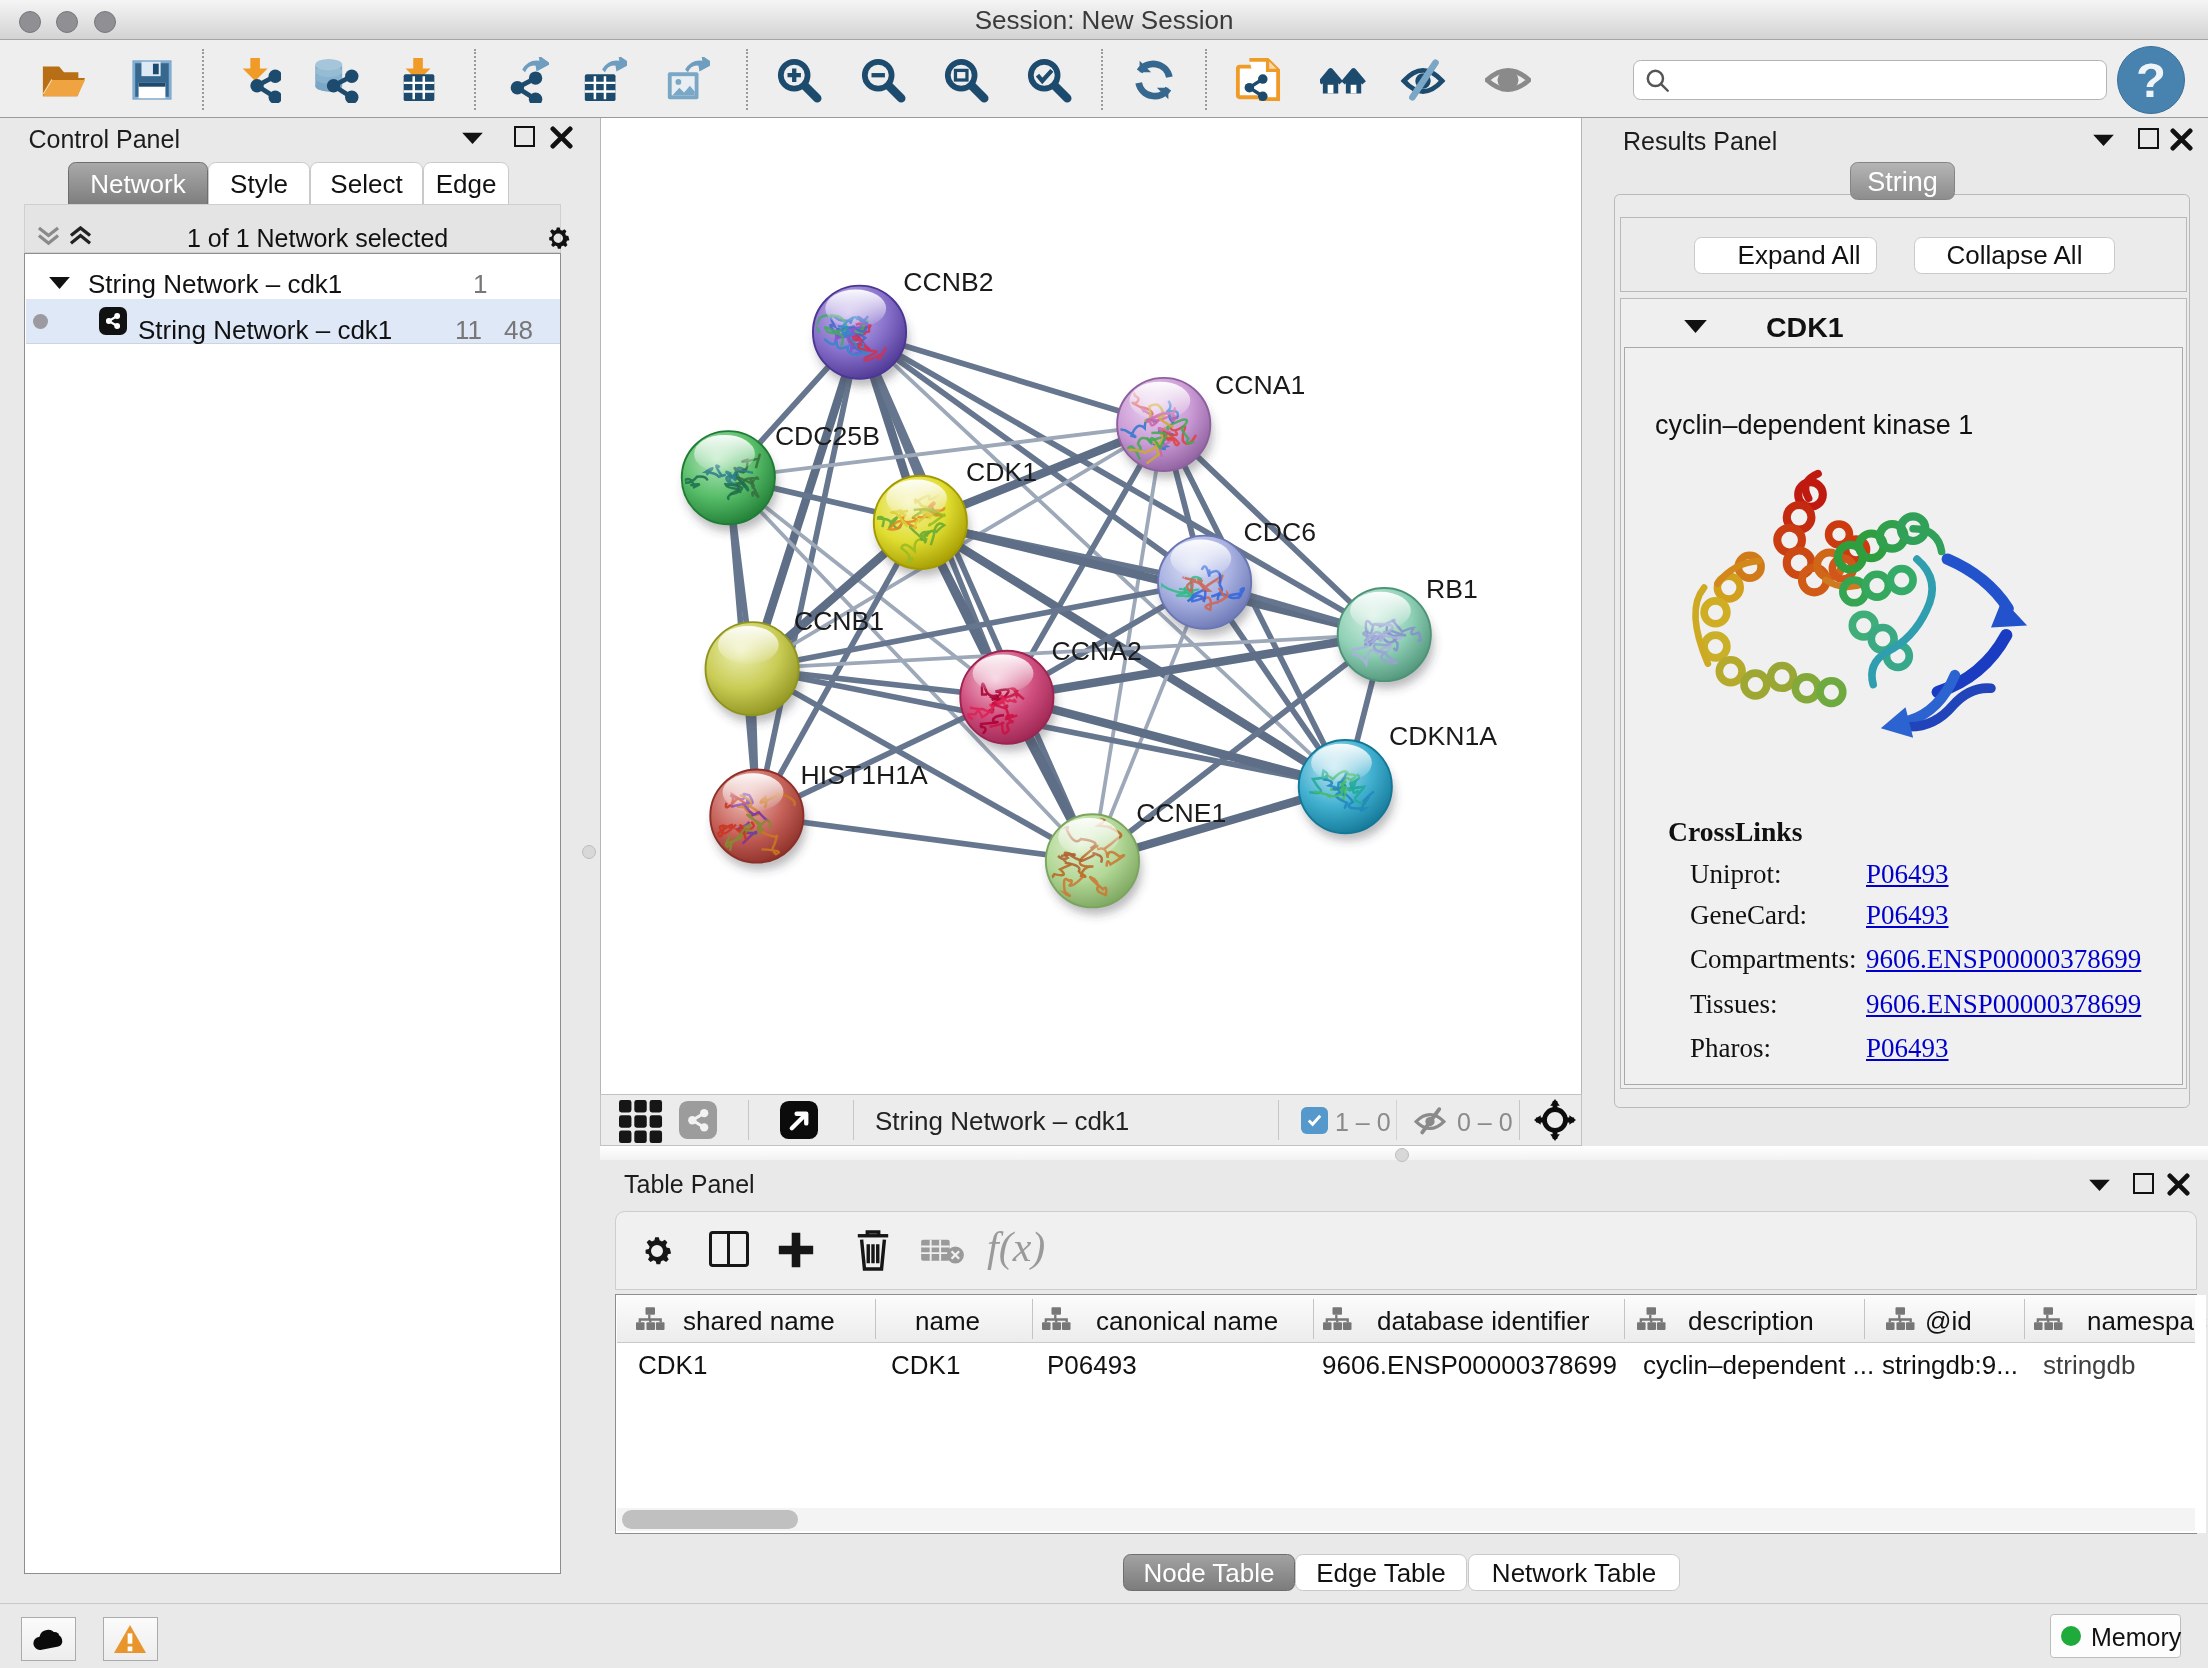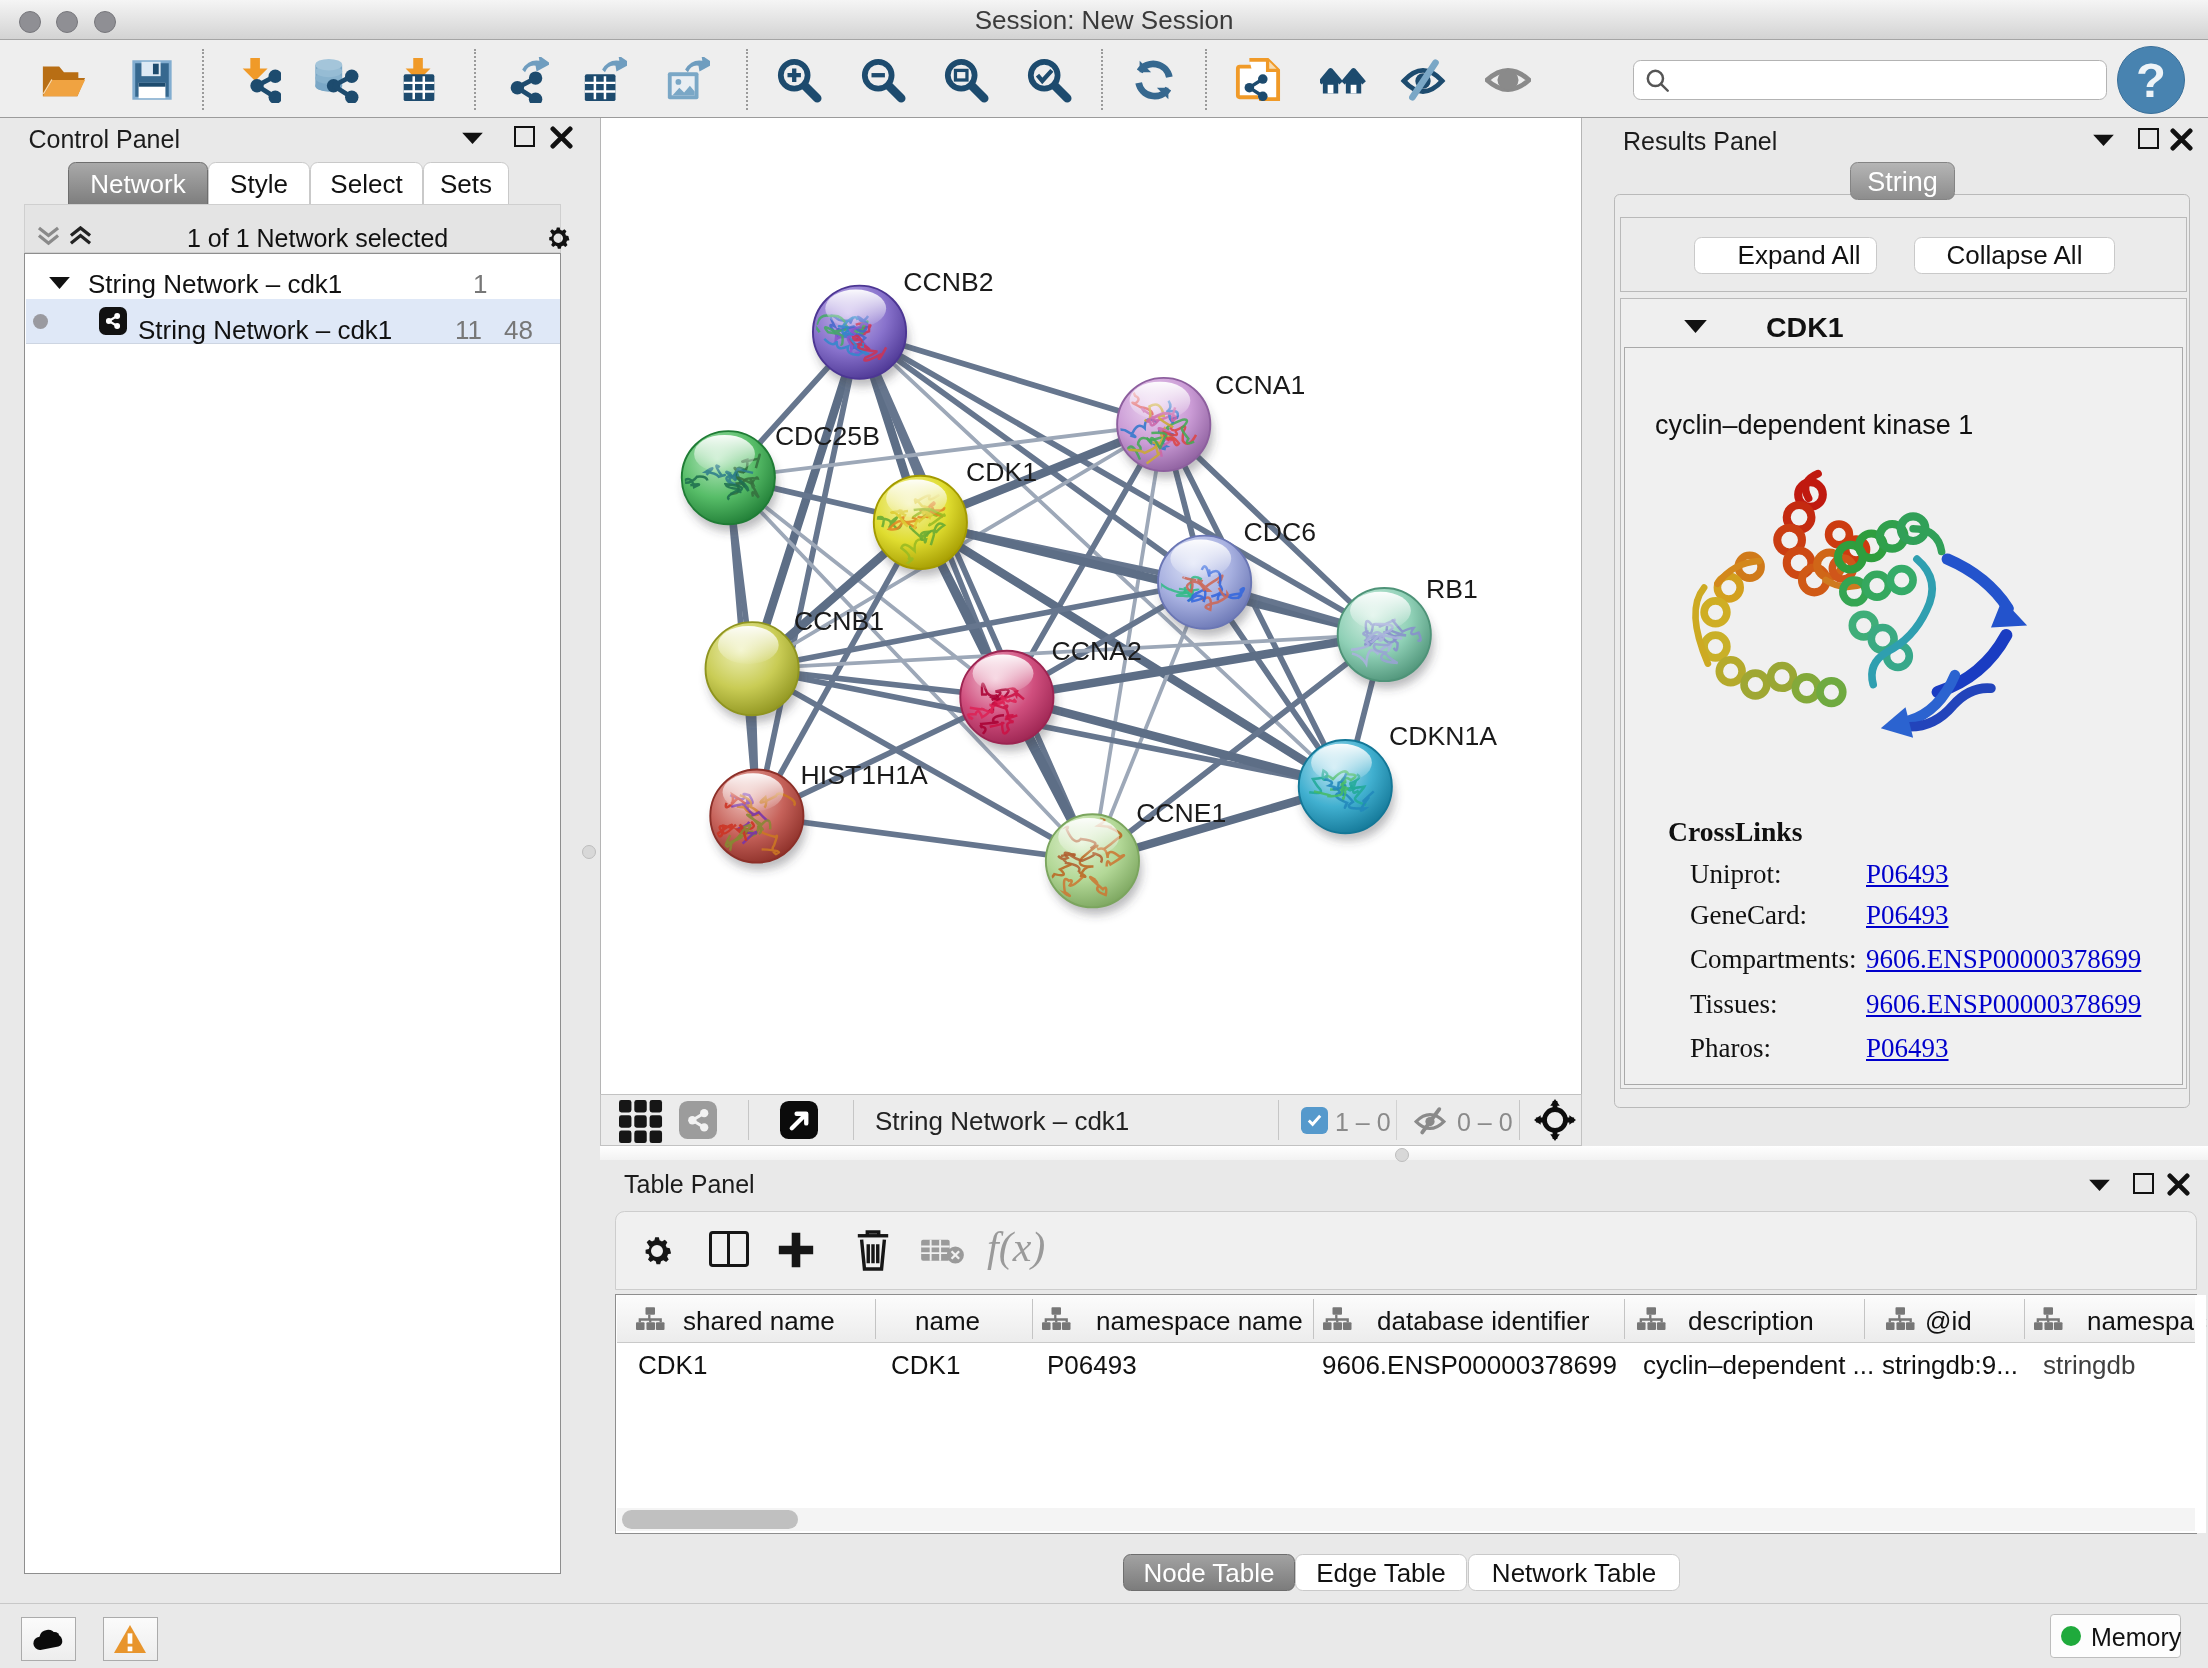--- a/index.html
+++ b/index.html
@@ -168,21 +168,21 @@
     <path d="M2 3 h22 l-11 12 z" fill="#111"></path>
   </svg>
 <div class="abs" style="left:514px;top:126px;width:21px;height:21px;border:2.9px solid #111;"></div>
 <svg class="abs" style="left:550px;top:126px" width="23" height="23" viewBox="0 0 24 24">
     <path d="M3 3 L21 21 M21 3 L3 21" stroke="#111" stroke-width="5" stroke-linecap="round"></path>
   </svg>
 
 <div class="abs" style="left:68px;top:162px;width:140px;height:43px;background:linear-gradient(#a9a9a9,#7e7e7e);border:1px solid #6e6e6e;border-radius:7.6px 7.6px 0 0;color:#fff;text-align:center;line-height:43px;font-size:26px;">Network</div>
 <div class="abs" style="left:208px;top:162px;width:102px;height:43px;background:#fff;border:1px solid #c9c9c9;border-radius:7.6px 7.6px 0 0;color:#111;text-align:center;line-height:43px;font-size:26px;">Style</div>
 <div class="abs" style="left:310px;top:162px;width:113px;height:43px;background:#fff;border:1px solid #c9c9c9;border-radius:7.6px 7.6px 0 0;color:#111;text-align:center;line-height:43px;font-size:26px;">Select</div>
-<div class="abs" style="left:423px;top:162px;width:86px;height:43px;background:#fff;border:1px solid #c9c9c9;border-radius:7.6px 7.6px 0 0;color:#111;text-align:center;line-height:43px;font-size:26px;">Sets</div>
+<div class="abs" style="left:423px;top:162px;width:86px;height:43px;background:#fff;border:1px solid #c9c9c9;border-radius:7.6px 7.6px 0 0;color:#111;text-align:center;line-height:43px;font-size:26px;">Edge</div>
 
 <div class="abs" style="left:24px;top:204px;width:537px;height:49px;background:#e4e4e4;border:1px solid #cfcfcf;"></div>
 <svg class="abs" style="left:36px;top:226px" width="25" height="21" viewBox="0 0 26 22">
     <g fill="none" stroke="#8a8a8a" stroke-width="3.4">
       <path d="M3 2 l10 8 10 -8"></path>
       <path d="M3 10 l10 8 10 -8"></path>
     </g>
   </svg>
 <svg class="abs" style="left:68px;top:226px" width="25" height="21" viewBox="0 0 26 22">
     <g fill="none" stroke="#222" stroke-width="3.4">
@@ -728,21 +728,21 @@
       <rect x="10" y="0" width="10" height="8" rx="1"></rect>
       <rect x="0" y="16" width="9" height="8" rx="1"></rect>
       <rect x="11" y="16" width="9" height="8" rx="1"></rect>
       <rect x="21" y="16" width="9" height="8" rx="1"></rect>
       <path d="M14 8 v5 M4 16 v-3 h22 v3 M15 13 v3" stroke="#777" stroke-width="2.4" fill="none"></path>
     </g>
   </svg>
 <div class="abs" style="left:875px;top:1299px;height:40px;border-left:1.9px solid #c4c4c4;"></div>
 <div class="abs" style="left:915px;top:1306px;font-size:26px;color:#111;white-space:nowrap;text-align:center;">name</div>
 <div class="abs" style="left:1032px;top:1299px;height:40px;border-left:1.9px solid #c4c4c4;"></div>
-<div class="abs" style="left:1096px;top:1306px;font-size:26px;color:#111;white-space:nowrap;">namespace name</div>
+<div class="abs" style="left:1096px;top:1306px;font-size:26px;color:#111;white-space:nowrap;">canonical name</div>
 <svg style="position:absolute;left:1042px;top:1307px" width="28.5" height="25" viewBox="0 0 30 26">
     <g fill="#777">
       <rect x="10" y="0" width="10" height="8" rx="1"></rect>
       <rect x="0" y="16" width="9" height="8" rx="1"></rect>
       <rect x="11" y="16" width="9" height="8" rx="1"></rect>
       <rect x="21" y="16" width="9" height="8" rx="1"></rect>
       <path d="M14 8 v5 M4 16 v-3 h22 v3 M15 13 v3" stroke="#777" stroke-width="2.4" fill="none"></path>
     </g>
   </svg>
 <div class="abs" style="left:1313px;top:1299px;height:40px;border-left:1.9px solid #c4c4c4;"></div>

